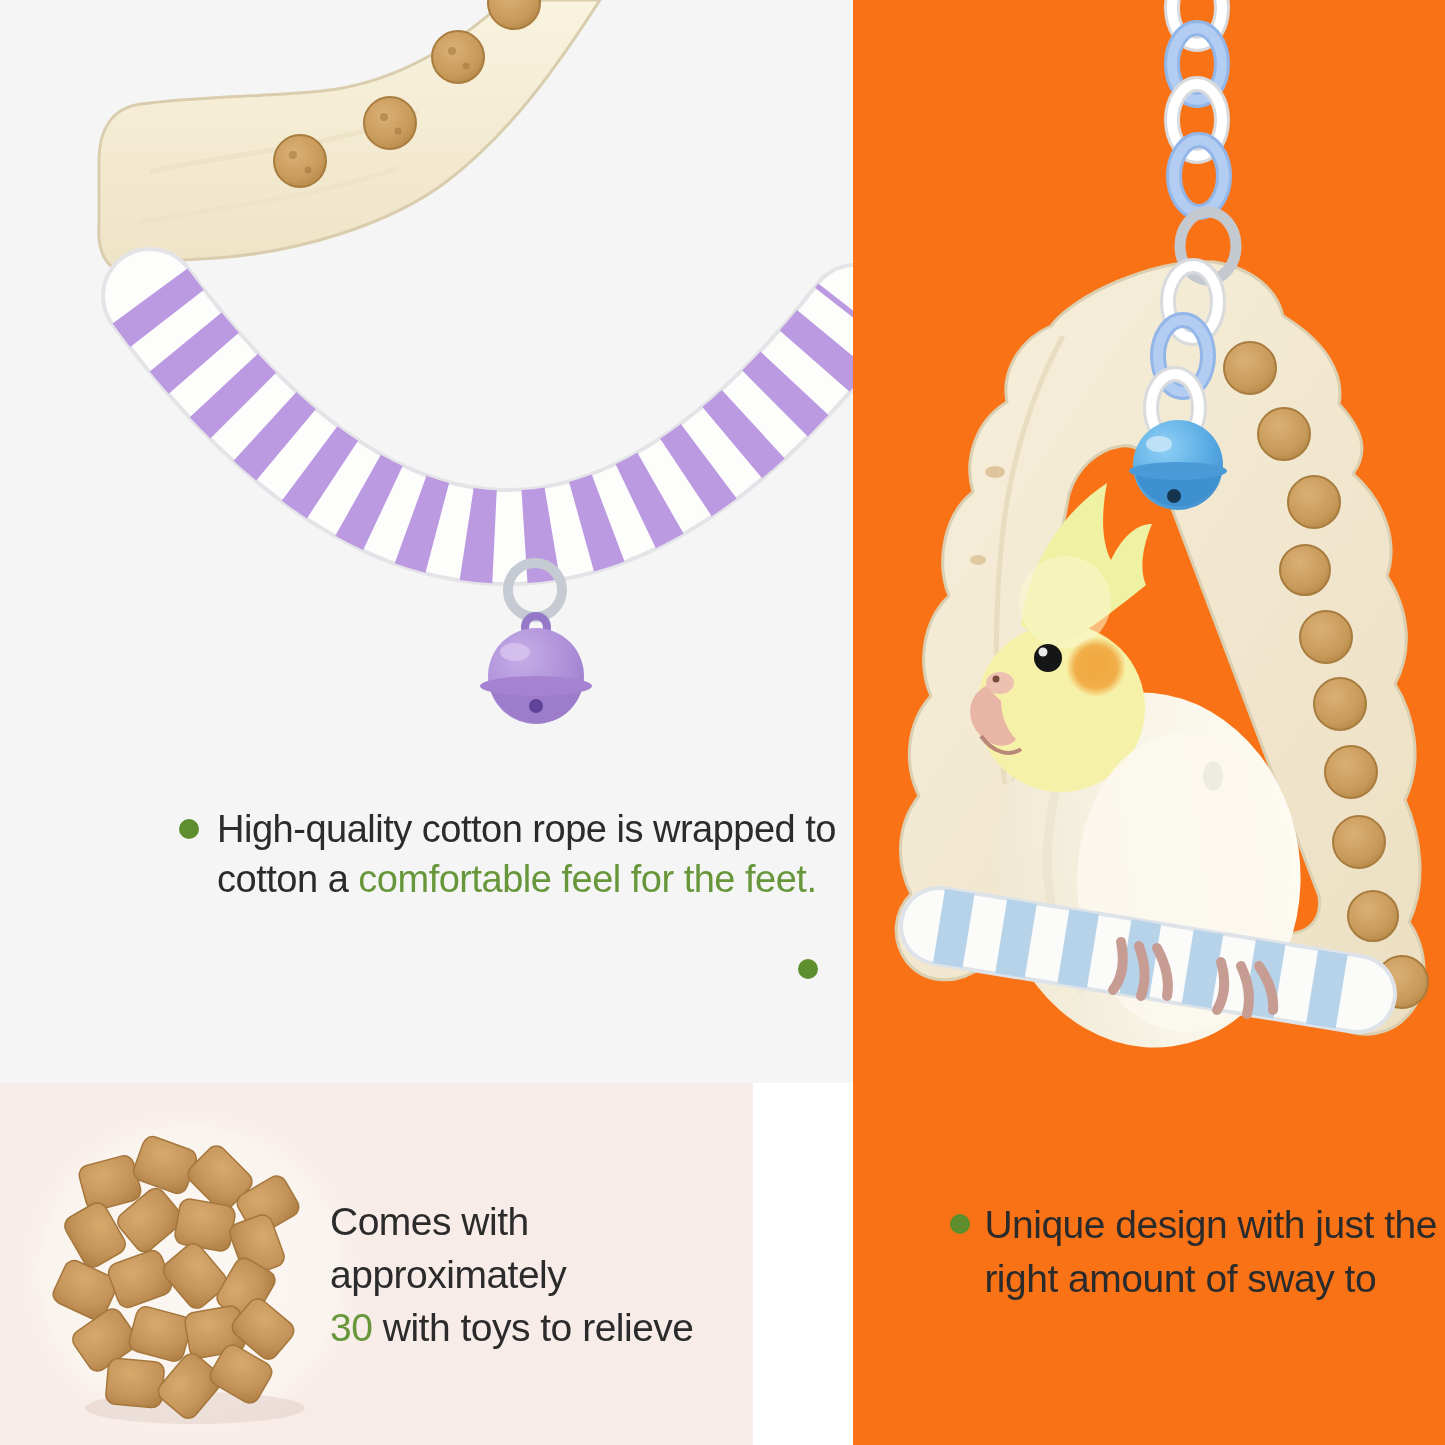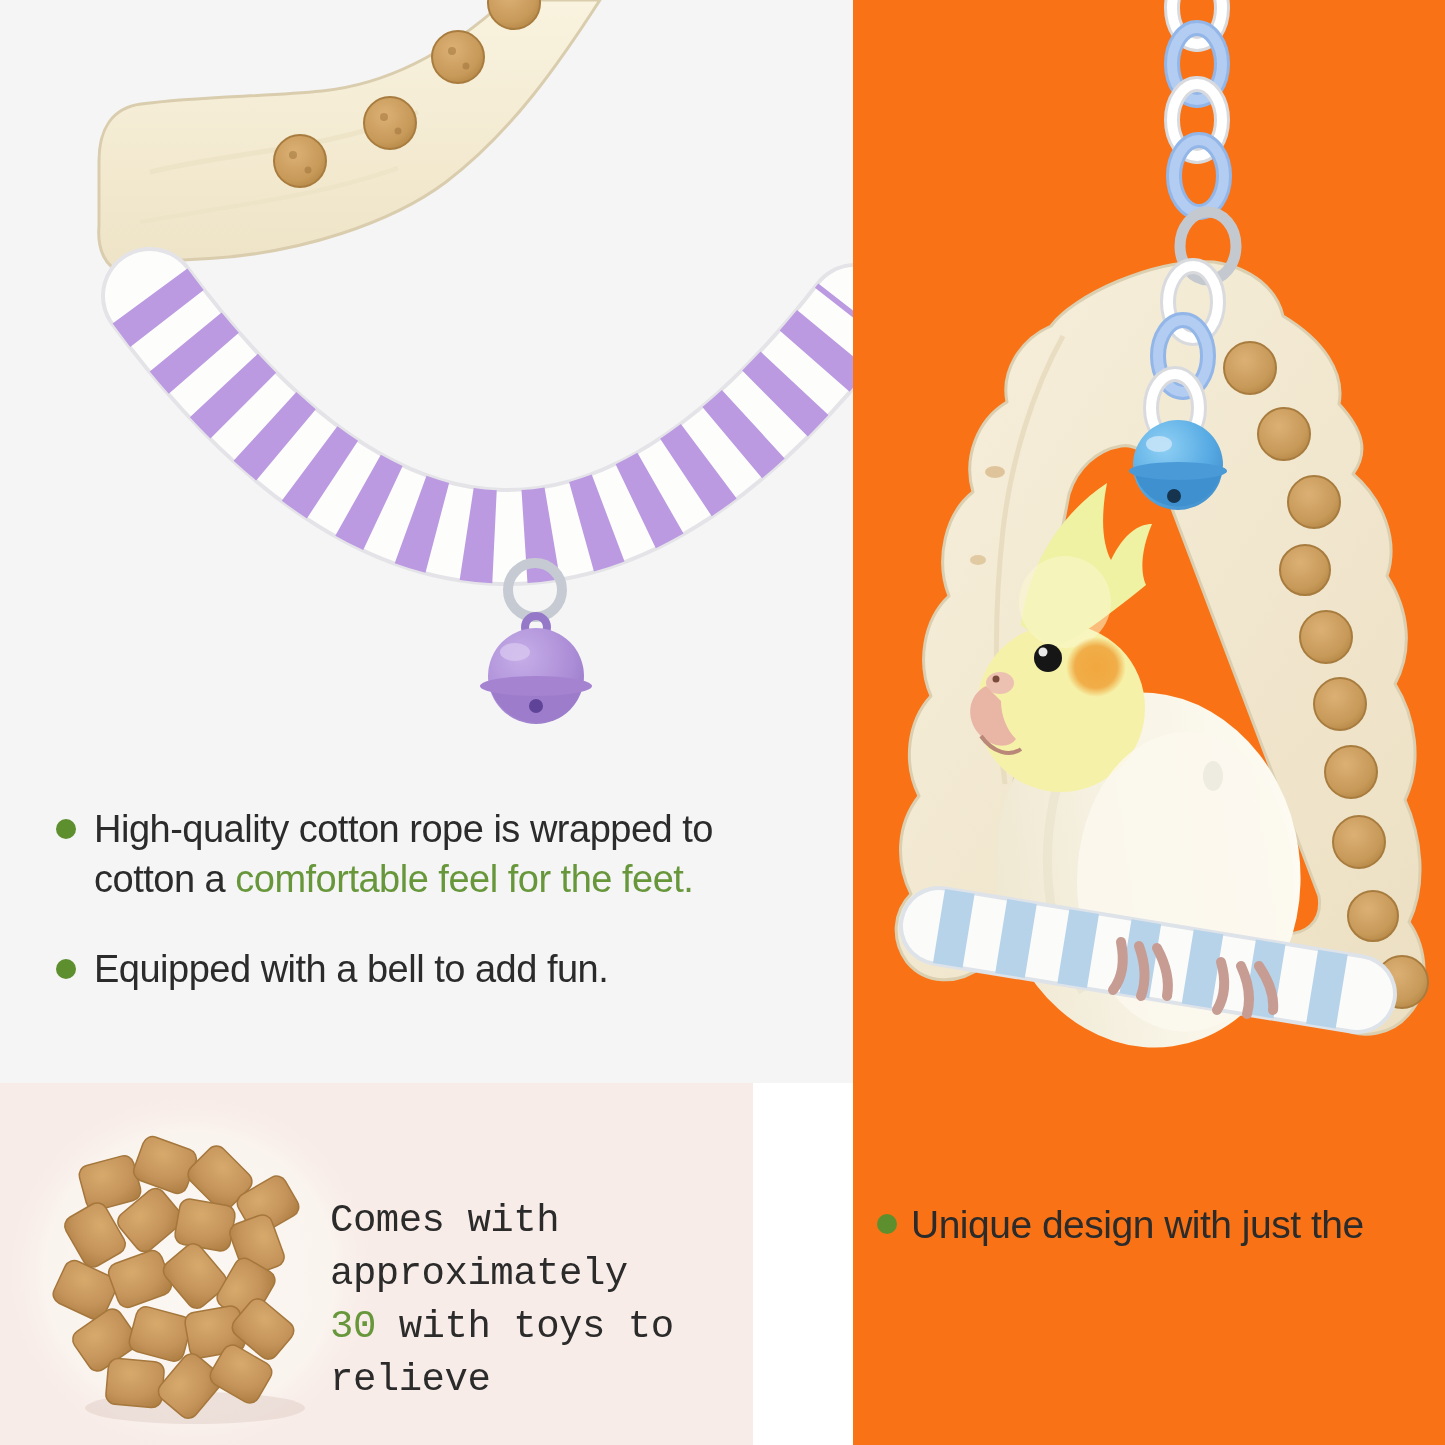--- a/index.html
+++ b/index.html
@@ -3,25 +3,25 @@
 <meta charset="utf-8">
 <style>
   html,body{margin:0;padding:0;background:#ffffff;}
   #canvas{
     position:relative;width:1445px;height:1445px;overflow:hidden;
     font-family:"Liberation Sans","DejaVu Sans",sans-serif;
     -webkit-font-smoothing:antialiased;
   }
   .panel{position:absolute;}
   #left-panel{left:0;top:0;width:853px;height:1083px;background:#f5f5f6;}
-  #cork-section{left:0;top:1083px;width:753px;height:362px;background:#f8ece8;font-family:Liberation Mono, monospace;}
+  #cork-section{left:0;top:1083px;width:753px;height:362px;background:#f8ece8;}
   #right-panel{left:853px;top:0;width:592px;height:1445px;background:#f97316;}
   .photo{position:absolute;left:0;top:0;display:block;}
   .bullets{position:absolute;left:56px;top:804px;width:780px;}
-  .bullet{display:flex;align-items:flex-start;margin-bottom:40px;}
+  .bullet{display:flex;align-items:flex-start;margin-bottom:40px;justify-content:flex-end;}
   .dot{width:20px;height:20px;border-radius:50%;background:#5e8f2e;flex:0 0 auto;
        margin:15px 18px 0 0;}
   .btxt{margin:0;font-size:38px;line-height:50px;color:#2b2b2b;letter-spacing:-0.5px;}
   .green{color:#67973a;margin-top:47px;}
   #cork-text{position:absolute;left:330px;top:112px;margin:0;
        font-size:39px;line-height:53px;color:#2b2b2b;letter-spacing:-0.5px;}
   #right-bullet{position:absolute;left:24px;top:1198px;width:560px;}
   #right-bullet .dot{margin:16px 14px 0 0;}
   #right-bullet .btxt{font-size:39px;line-height:54px;}
 </style>
@@ -94,23 +94,20 @@
     <div class="bullets">
       <div class="bullet">
         <span class="dot"></span>
         <p class="btxt">
           <span>High-quality cotton rope is wrapped to</span><br>
           <span>cotton a </span><span class="green">comfortable feel for the feet.</span>
         </p>
       </div>
       <div class="bullet">
         <span class="dot"></span>
-        <p class="btxt">
-          <span>Equipped with a bell to add fun.</span>
-        </p>
       </div>
     </div>
   </section>
 
   <section class="panel" id="cork-section">
     <svg class="photo" width="420" height="362" viewBox="0 0 420 362">
       <defs>
         <radialGradient id="cork3" cx="0.4" cy="0.3" r="0.9">
           <stop offset="0" stop-color="#d7aa6c"></stop>
             <stop offset="0.6" stop-color="#c4935a"></stop>
@@ -315,18 +312,18 @@
         <path d="M368,962 q8,28 -4,48"></path>
         <path d="M388,966 q12,26 6,48"></path>
         <path d="M406,966 q16,24 14,44"></path>
       </g>
     </svg>
 
     <div class="bullet" id="right-bullet">
       <span class="dot"></span>
       <p class="btxt">
         <span>Unique design with just the</span><br>
-        <br>
+        <span>right amount of sway to</span><br>
       </p>
     </div>
   </section>
 
 </div>
 
 </body></html>

